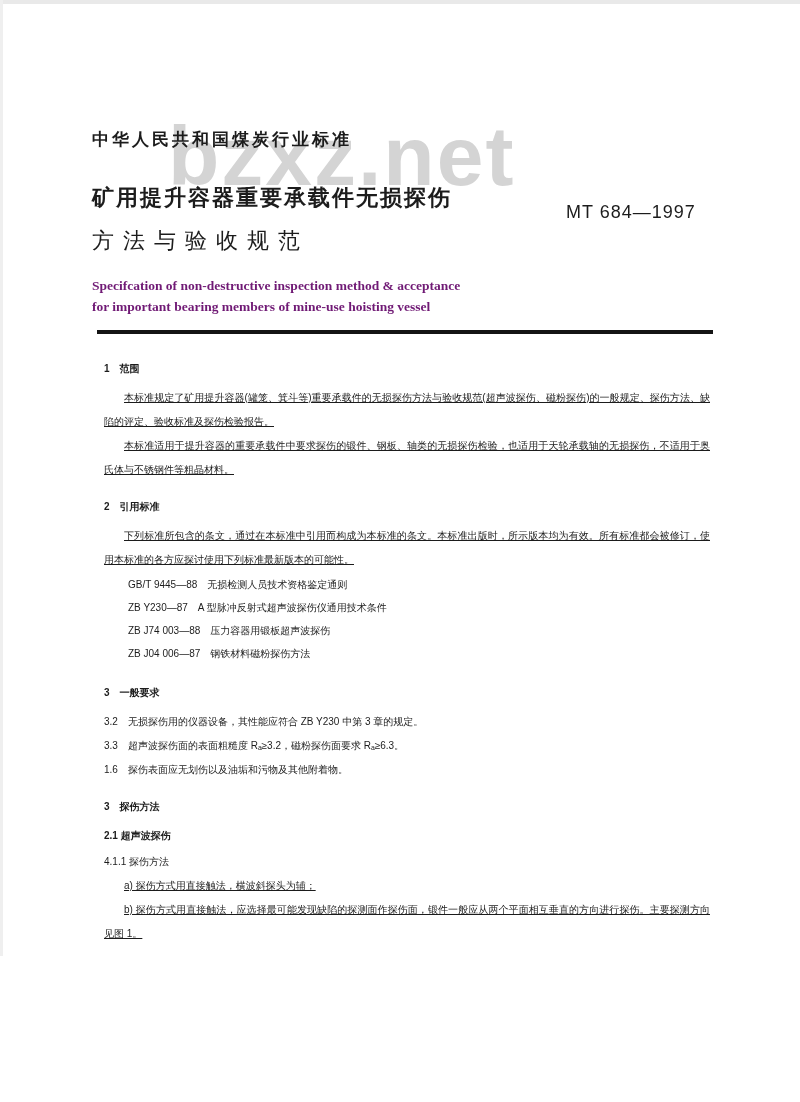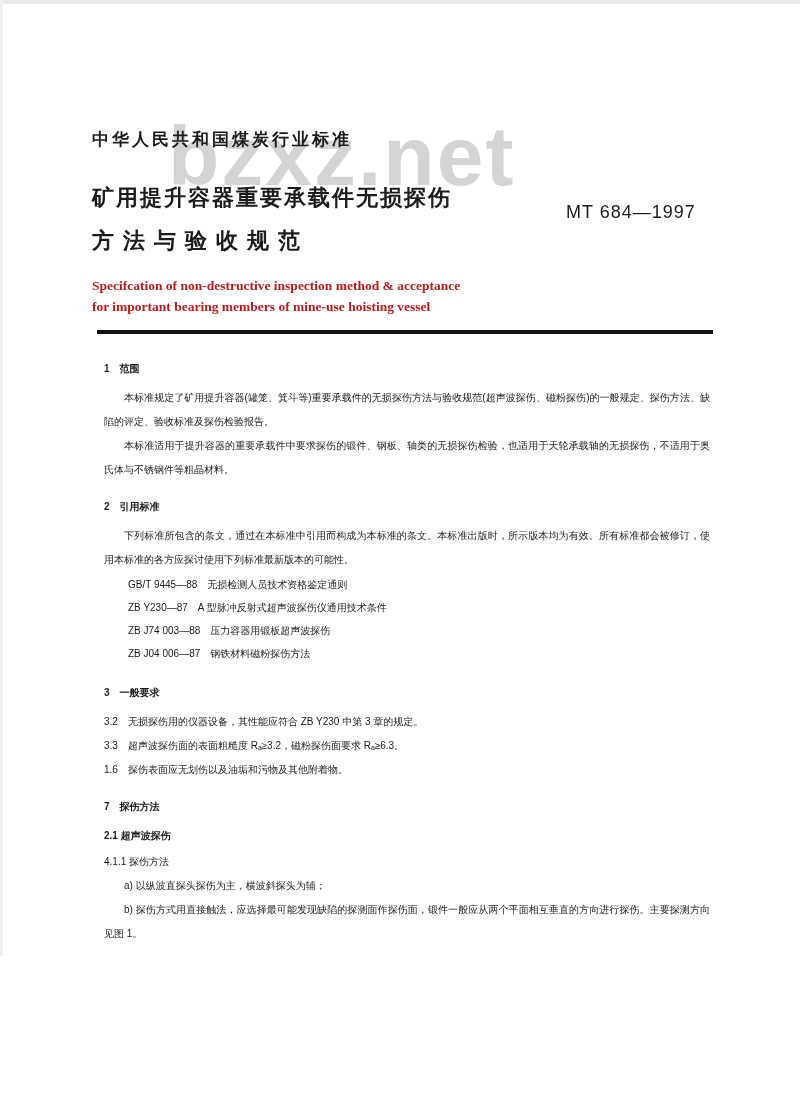--- a/index.html
+++ b/index.html
@@ -18,35 +18,35 @@
     position:absolute;top:108px;left:168px;
     font-size:84px;font-weight:bold;letter-spacing:2px;
     color:#8f8f8f;opacity:.38;z-index:1;
     pointer-events:none;white-space:nowrap;
     font-family:"Liberation Sans",sans-serif;
   }
 
   .header{position:absolute;top:128px;left:92px;width:526px;text-align:left;z-index:2;}
   .org{font-size:17px;font-weight:bold;letter-spacing:3px;}
   .title1{margin-top:32px;font-size:22px;font-weight:bold;letter-spacing:2px;}
-  .title2{margin-top:13px;font-size:22px;font-weight:bold;letter-spacing:9px;}
-  .english{margin-top:19px;font-family:"Liberation Serif",serif;font-weight:bold;font-size:13.5px;line-height:21px;color:#b91c1c;}
+  .title2{margin-top:13px;font-size:22px;font-weight:normal;letter-spacing:9px;}
+  .english{margin-top:19px;font-family:"Liberation Serif",serif;font-weight:bold;font-size:13.5px;line-height:21px;color:#701a75;}
 
   .stdno{position:absolute;top:202px;left:566px;font-size:18px;letter-spacing:1px;z-index:2;}
 
   .rule{position:absolute;top:330px;left:97px;width:616px;height:4px;background:#141414;z-index:2;}
 
   .body{
     position:absolute;top:357px;left:104px;width:606px;
     font-size:10px;line-height:24px;z-index:2;text-align:justify;
   }
   .body p{margin:0;}
   .h{font-weight:bold;margin:0 0 5px 0;}
   .sp{margin-top:13px;}
-  .ind{text-indent:2em;}
+  .ind{text-indent:2em;text-decoration:underline;}
   .refs{margin-left:2.4em;line-height:23px;margin-top:1px;margin-bottom:16px;}
   .h2{font-weight:bold;margin-top:4px;}
   .h3{margin-top:2px;}
 
   .footer-rule{position:absolute;top:990px;left:95px;width:618px;height:2px;background:#141414;z-index:2;}
   .footer-left{position:absolute;top:1002px;left:106px;font-size:11px;z-index:2;}
   .footer-right{position:absolute;top:999px;left:572px;font-size:16.5px;font-weight:bold;letter-spacing:1px;z-index:2;}
   .pageno{position:absolute;top:1056px;left:624px;font-size:13.5px;letter-spacing:2px;z-index:2;font-weight:bold;}
 </style>
 </head>
@@ -84,24 +84,24 @@
       <div>ZB Y230—87　A 型脉冲反射式超声波探伤仪通用技术条件</div>
       <div>ZB J74 003—88　压力容器用锻板超声波探伤</div>
       <div>ZB J04 006—87　钢铁材料磁粉探伤方法</div>
     </div>
 
     <div class="h sp">3　一般要求</div>
     <p>3.2　无损探伤用的仪器设备，其性能应符合 ZB Y230 中第 3 章的规定。</p>
     <p>3.3　超声波探伤面的表面粗糙度 Rₐ≥3.2，磁粉探伤面要求 Rₐ≥6.3。</p>
     <p>1.6　探伤表面应无划伤以及油垢和污物及其他附着物。</p>
 
-    <div class="h sp">7　探伤方法</div>
+    <div class="h sp">3　探伤方法</div>
     <div class="h2">2.1 超声波探伤</div>
     <div class="h3">4.1.1 探伤方法</div>
-    <p class="ind">a) 以纵波直探头探伤为主，横波斜探头为辅；</p>
+    <p class="ind">a) 探伤方式用直接触法，横波斜探头为辅；</p>
     <p class="ind">b) 探伤方式用直接触法，应选择最可能发现缺陷的探测面作探伤面，锻件一般应从两个平面相互垂直的方向进行探伤。主要探测方向见图 1。</p>
   </div>
 
   <div class="footer-rule"></div>
   <div class="footer-left">中华人民共和国煤炭工业部1997-12-30批准</div>
   <div class="footer-right">1998-06-01实施</div>
   <div class="pageno">389</div>
 </div>
 
 </body></html>

